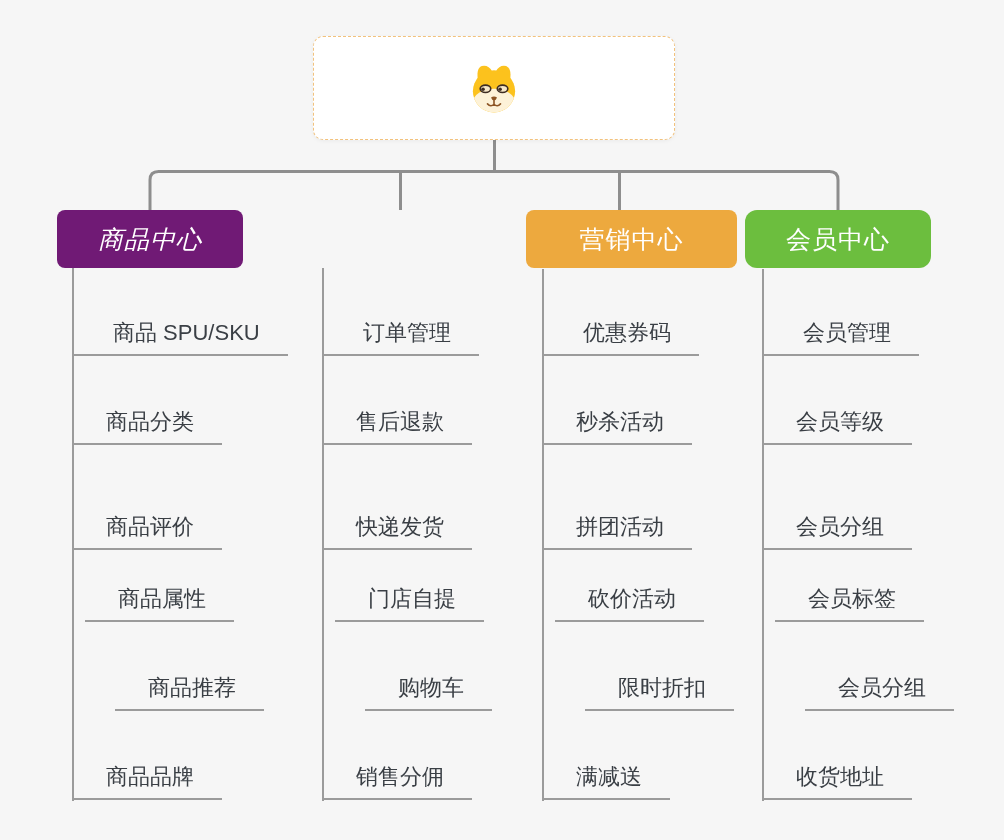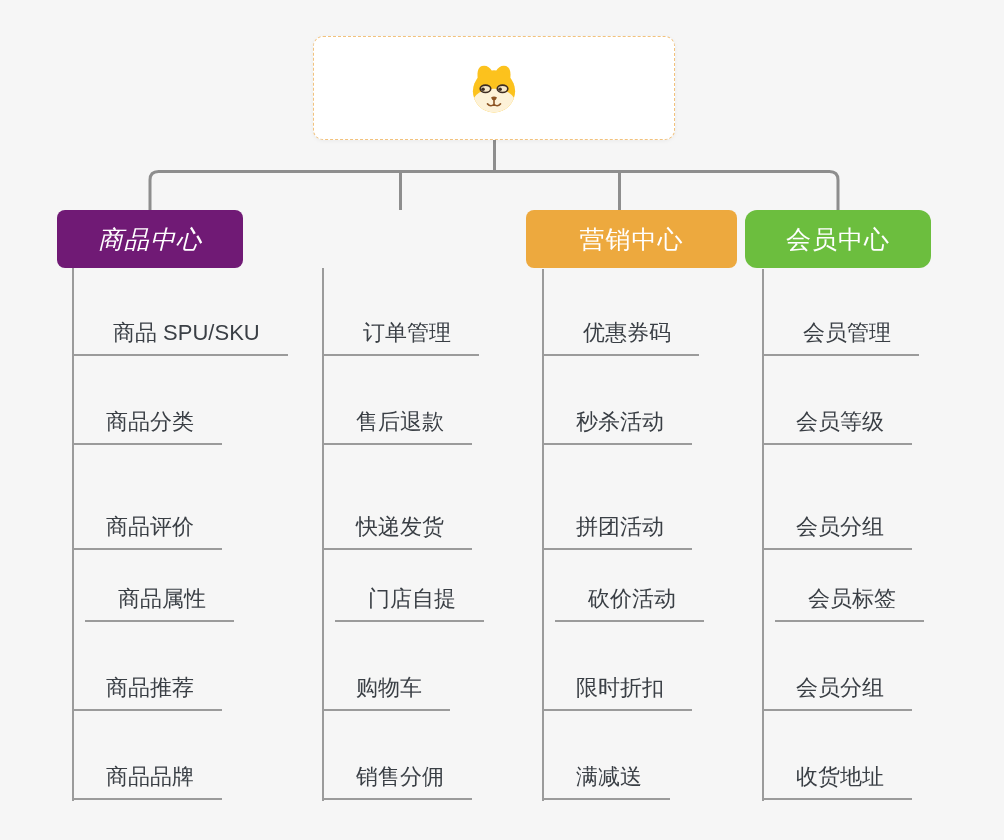--- a/index.html
+++ b/index.html
@@ -44,21 +44,21 @@
   .item{
     position:absolute;left:0;display:inline-block;white-space:nowrap;
     font-size:22px;line-height:28px;color:#3a3f45;
     padding:0 28px 7px 33px;
     border-bottom:2px solid #9b9b9b;
   }
   .item.r1{top:51px;padding-left:40px;}
   .item.r2{top:140px;}
   .item.r3{top:229px;margin-top:16px;}
   .item.r4{top:317px;margin-left:12px;}
-  .item.r5{top:406px;}
+  .item.r5{top:406px;margin-left:42px;}
   .item.r6{top:495px;}
 </style>
 </head>
 <body>
 
 <div class="stage">
 
   <svg class="connectors" width="1004" height="840" viewBox="0 0 1004 840">
 
     <path d="M494.5 140 L494.5 171" stroke="#8e8e8e" stroke-width="3" fill="none"></path>

